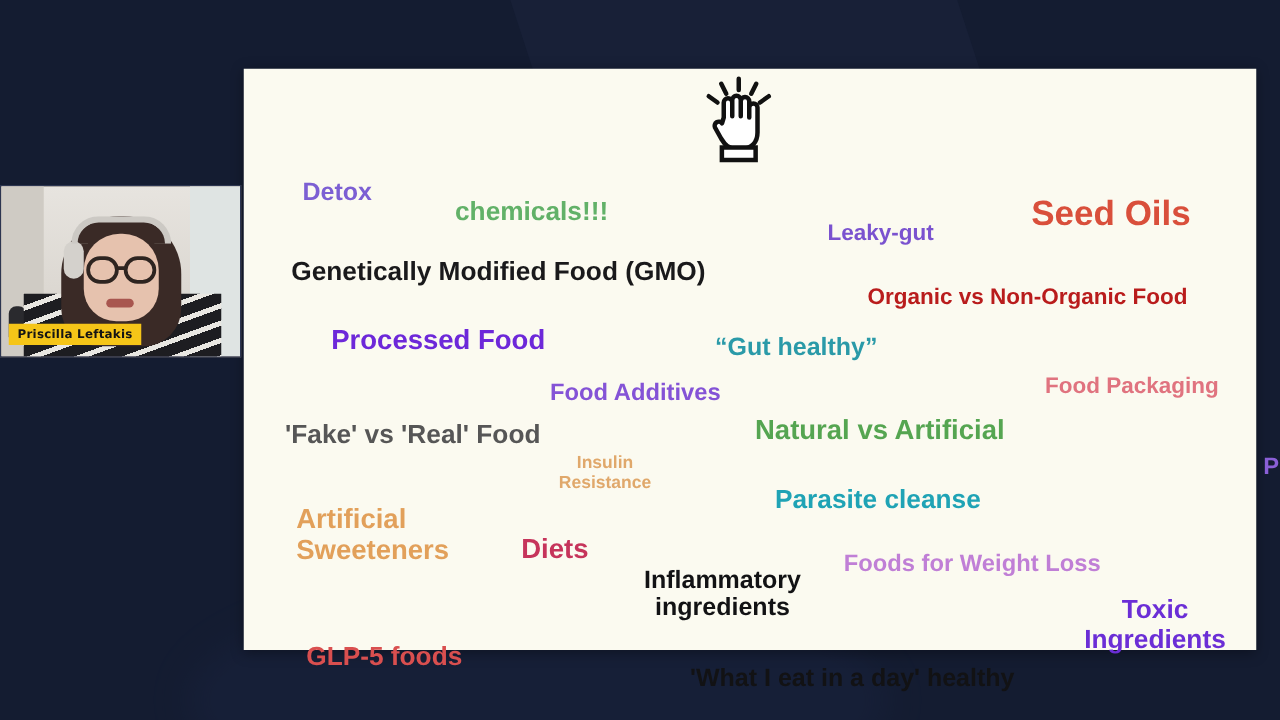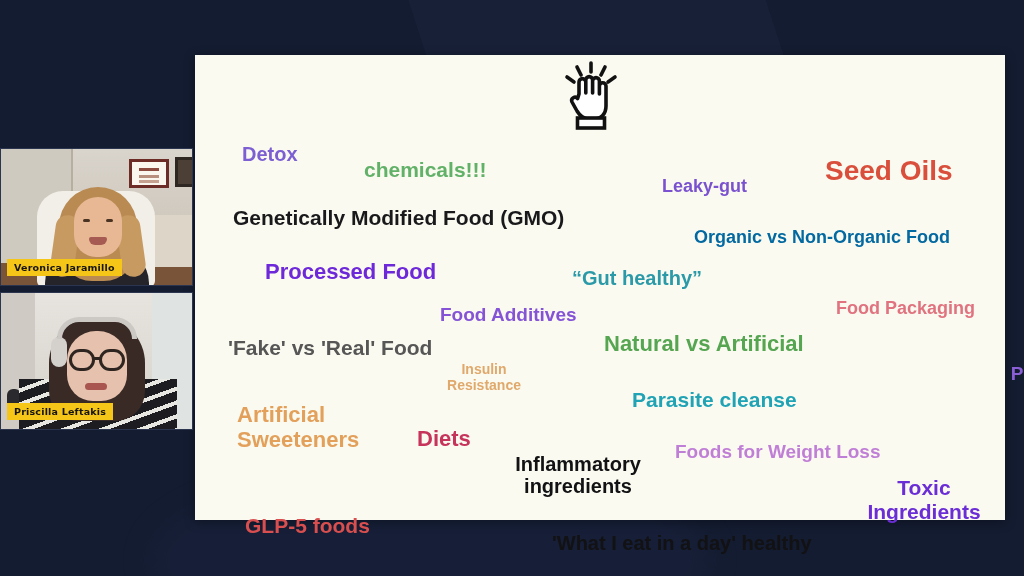--- a/index.html
+++ b/index.html
@@ -83,38 +83,20 @@
   #clap-icon { position:absolute; left:365px; top:5px; width:62px; height:72px; }
 </style>
 </head>
 <body>
 
 <div id="bg-shade-a"></div>
 <div id="bg-shade-b"></div>
 
 <div id="video-sidebar">
 
-  <div class="video-tile">
-    <div class="t1-wall"></div>
-    <div class="t1-door"></div>
-    <div class="t1-frame1"></div>
-    <div class="t1-frame2"></div>
-    <div class="t1-floor"></div>
-    <div class="t1-sofa"></div>
-    <div class="t1-chair"></div>
-    <div class="t1-body"></div>
-    <div class="t1-hair"></div>
-    <div class="t1-hair2"></div>
-    <div class="t1-hair3"></div>
-    <div class="t1-face"></div>
-    <div class="t1-eye-l"></div>
-    <div class="t1-eye-r"></div>
-    <div class="t1-mouth"></div>
-    <div class="tile-name">Veronica Jaramillo</div>
-  </div>
 
   <div class="video-tile">
     <div class="t2-wall"></div>
     <div class="t2-winl"></div>
     <div class="t2-winr"></div>
     <div class="t2-mic"></div>
     <div class="t2-body"></div>
     <div class="t2-hair"></div>
     <div class="t2-face"></div>
     <div class="t2-cup"></div>
@@ -141,30 +123,30 @@
     <path d="M19 34 V22 a3.4 3.4 0 0 1 6.8 0 V33 V20 a3.4 3.4 0 0 1 6.8 0 V33 V21 a3.4 3.4 0 0 1 6.8 0 V34 V26 a3.3 3.3 0 0 1 6.6 0 V46 c0 8-5 13-12 13 h-5 c-6 0-9-3-12-8 l-5-9 a3.3 3.3 0 0 1 5.6-3.4 Z" fill="#ffffff" stroke="#111111" stroke-width="3.6" stroke-linejoin="round"></path>
     <rect x="17.5" y="58" width="27" height="10" fill="#ffffff" stroke="#111111" stroke-width="3.6"></rect>
   </svg>
 
   <div id="word-layer">
       <div class="word" style="color: rgb(124, 95, 211); font-size: 20px; top: 88px; left: 47px;">Detox</div>
       <div class="word" style="color: rgb(98, 177, 104); font-size: 21px; top: 103px; left: 169px;">chemicals!!!</div>
       <div class="word" style="color: rgb(25, 25, 27); font-size: 21px; top: 151px; left: 38px;">Genetically Modified Food (GMO)</div>
       <div class="word" style="color: rgb(122, 82, 207); font-size: 18px; top: 121px; left: 467px;">Leaky-gut</div>
       <div class="word" style="color: rgb(217, 79, 59); font-size: 28px; top: 100px; left: 630px; text-align: center;">Seed Oils</div>
-      <div class="word" style="color: #0369a1; font-size: 18px; top: 172px; left: 499px;">Organic vs Non-Organic Food</div>
+      <div class="word" style="color: #b91c1c; font-size: 18px; top: 172px; left: 499px;">Organic vs Non-Organic Food</div>
       <div class="word" style="color: #6d28d9; font-size: 22px; top: 205px; left: 70px;">Processed Food</div>
       <div class="word" style="color: rgb(42, 154, 168); font-size: 20px; top: 212px; left: 377px;">“Gut healthy”</div>
       <div class="word" style="color: rgb(132, 83, 214); font-size: 19px; top: 249px; left: 245px;">Food Additives</div>
       <div class="word" style="color: rgb(224, 115, 127); font-size: 18px; top: 243px; left: 641px;">Food Packaging</div>
       <div class="word" style="color: rgb(86, 86, 86); font-size: 21px; top: 281px; left: 33px;">'Fake' vs 'Real' Food</div>
       <div class="word" style="color: rgb(85, 165, 81); font-size: 22px; top: 277px; left: 393px; margin-left: 16px;">Natural vs Artificial</div>
       <div class="word" style="color: rgb(224, 168, 107); font-size: 14px; top: 307px; left: 289px; transform: translateX(-50%); text-align: center;">Insulin
 Resistance</div>
-      <div class="word" style="color: rgb(31, 163, 181); font-size: 21px; top: 333px; left: 425px; margin-left: 12px;">Parasite cleanse</div>
+      <div class="word" style="color: rgb(31, 163, 181); font-size: 21px; top: 333px; left: 425px;">Parasite cleanse</div>
       <div class="word" style="color: rgb(138, 95, 214); font-size: 19px; top: 308px; left: 878px; transform: translateX(-50%); text-align: center;">PFAS/Forever
 chemicals</div>
       <div class="word" style="color: rgb(226, 160, 90); font-size: 22px; top: 348px; left: 42px;">Artificial
 Sweeteners</div>
       <div class="word" style="color: rgb(198, 52, 91); font-size: 22px; top: 372px; left: 222px;">Diets</div>
       <div class="word" style="color: rgb(192, 127, 214); font-size: 19px; top: 386px; left: 480px;">Foods for Weight Loss</div>
       <div class="word" style="color: rgb(18, 18, 20); font-size: 20px; top: 398px; left: 383px; transform: translateX(-50%); text-align: center;">Inflammatory
 ingredients</div>
       <div class="word" style="color: rgb(107, 46, 214); font-size: 21px; top: 421px; left: 729px; transform: translateX(-50%); text-align: center;">Toxic
 Ingredients</div>

